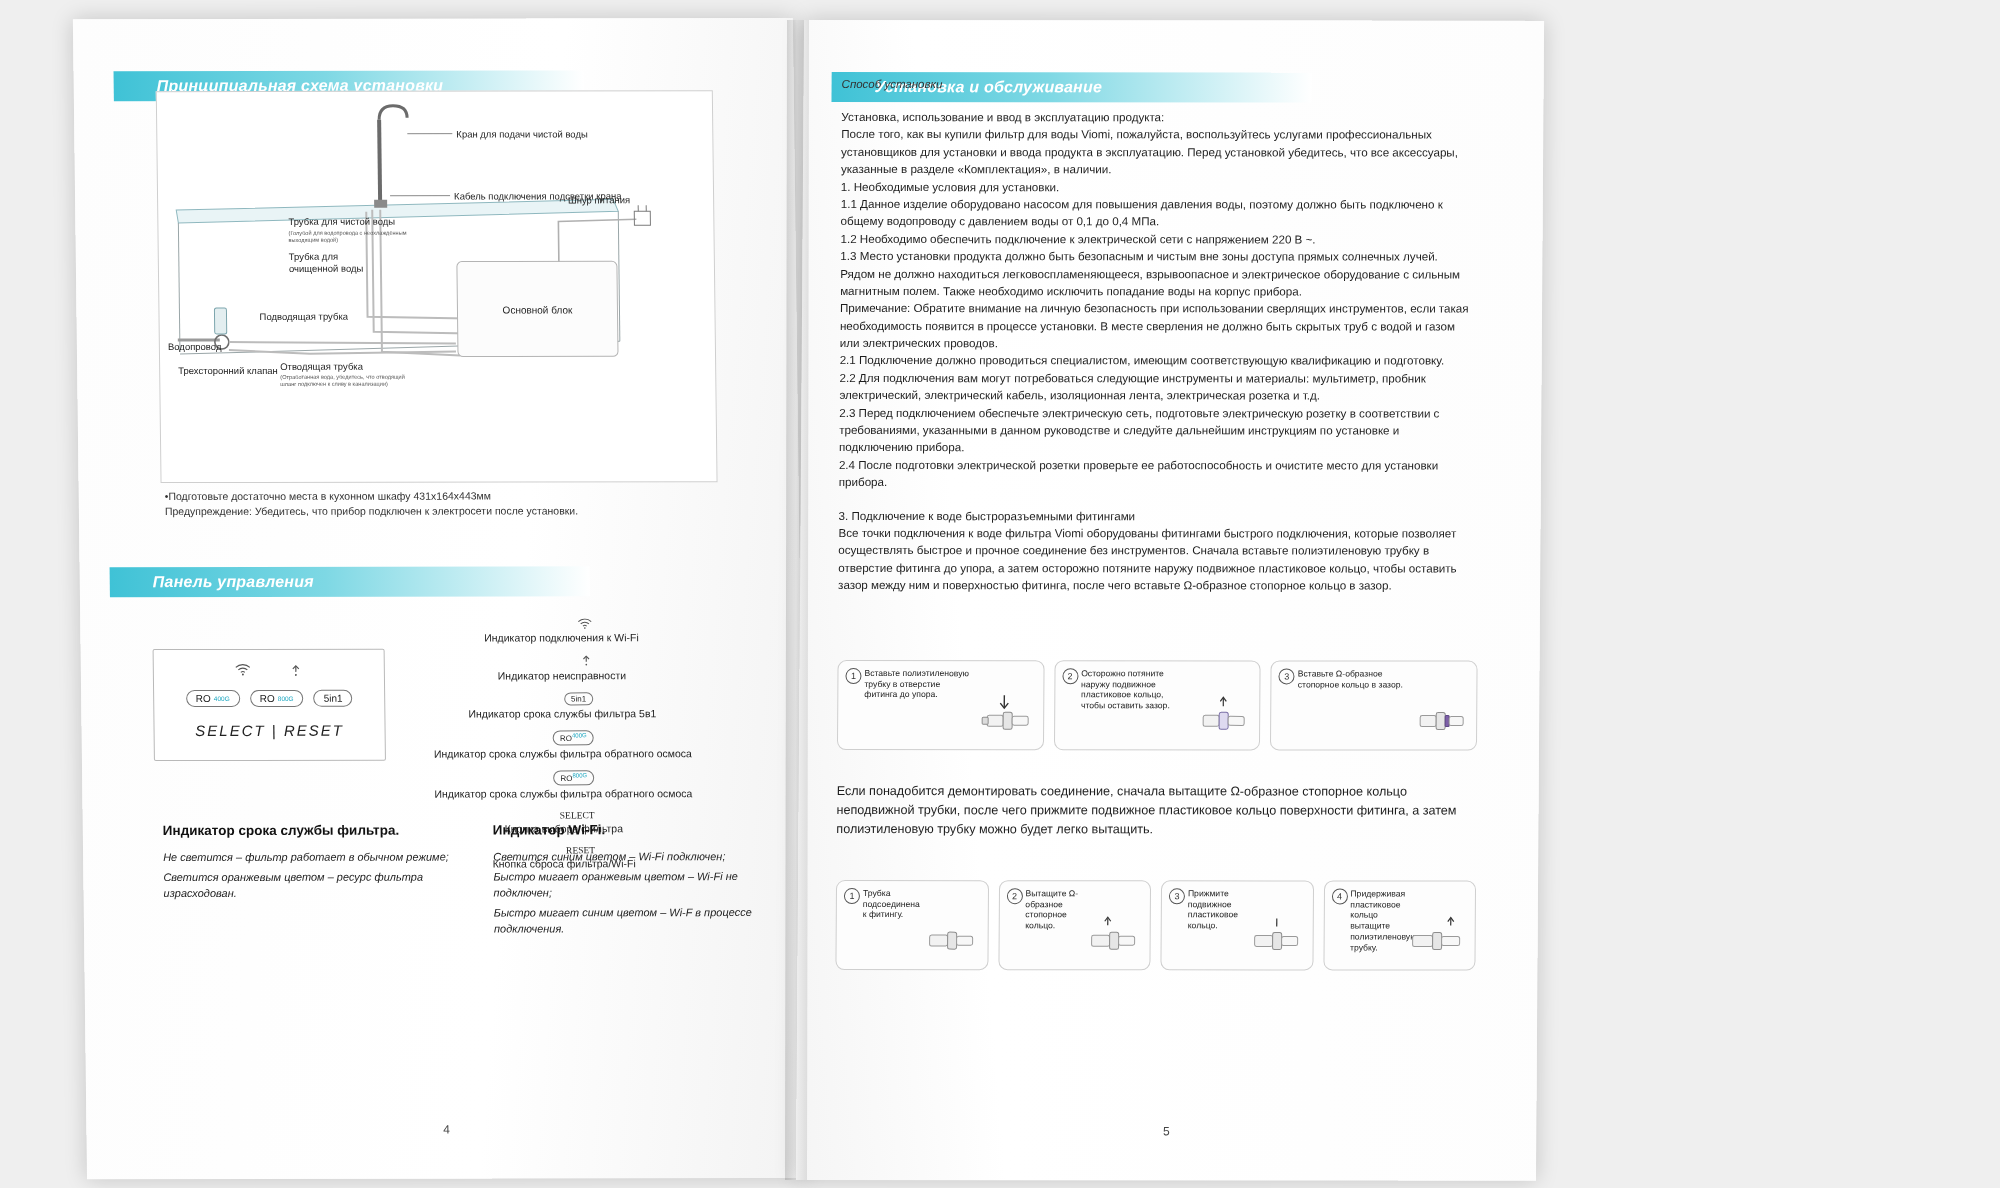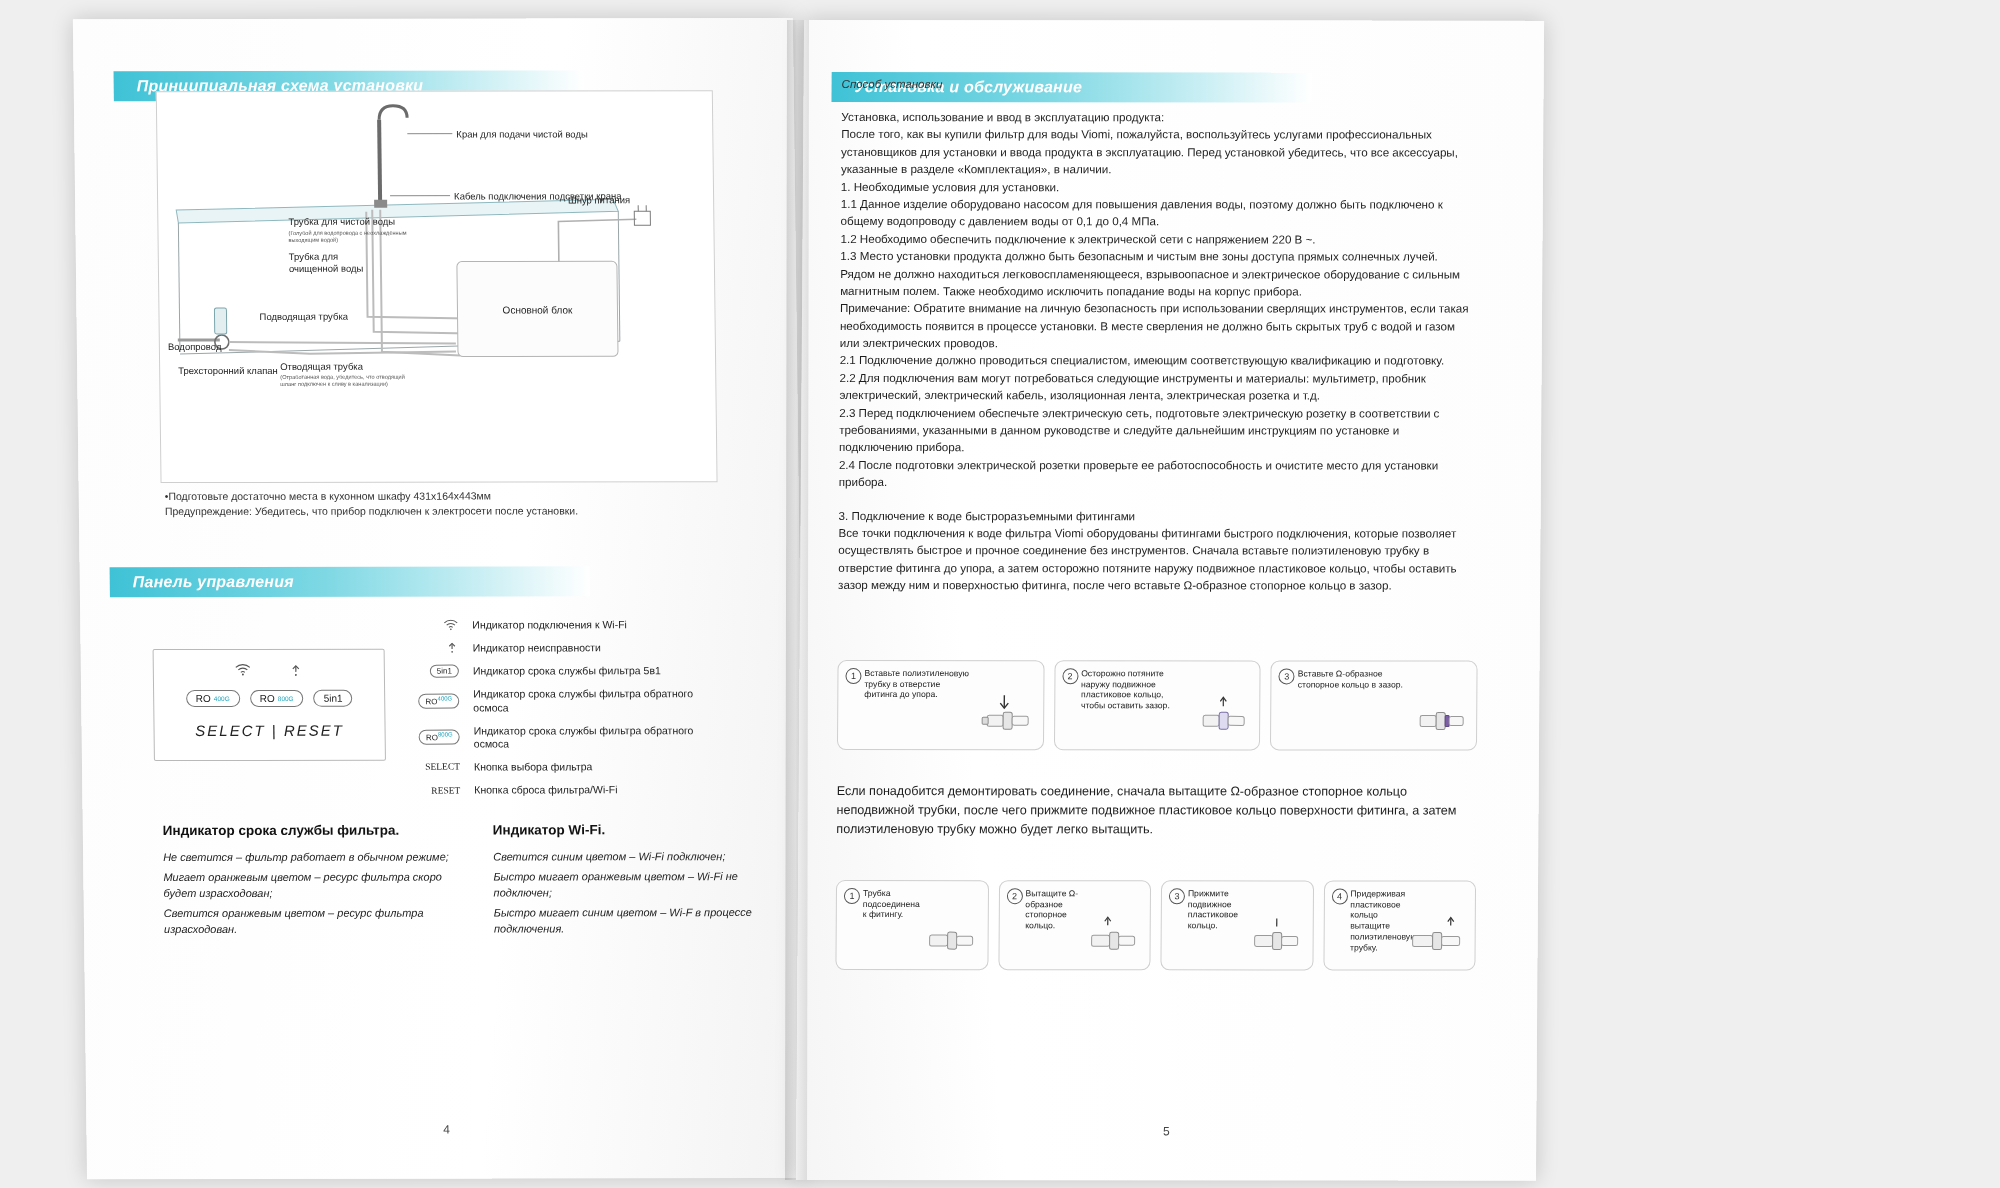--- a/index.html
+++ b/index.html
@@ -42,21 +42,21 @@
 
   
   .sec-head{
     position:absolute;
     height:30px;
     background:linear-gradient(90deg,#3fc2d6 0%,#7ed8e4 45%,#ffffff 100%);
     display:flex; align-items:center;
   }
   .sec-head span{
     color:#ffffff; font-weight:bold; font-size:16px;
-    padding-left:23px; letter-spacing:.2px;
+    padding-left:43px; letter-spacing:.2px;
     font-style:italic;
   }
 
   
   .diagram-box{
     position:absolute;
     left:82px; top:72px; width:555px; height:390px;
     border:1px solid #cfcfcf;
     background:#fff;
   }
@@ -88,21 +88,21 @@
   .pill sup{font-size:6.5px; color:#1aa6c0;}
   .panel-row3{
     position:absolute; left:0; top:72px; width:100%;
     text-align:center; font-size:15px; letter-spacing:2px; color:#222;
     font-style:italic;
   }
   .legend{
     position:absolute; left:316px; top:600px; width:330px;
     font-size:10.5px; color:#222;
   }
-  .legend-row{display:flex; align-items:center; gap:14px; margin-bottom:10px;}
+  .legend-row{display:flex; align-items:center; gap:2px; margin-bottom:10px;flex-direction:column;}
   .legend-key{
     min-width:62px; display:flex; justify-content:flex-end; align-items:center;
   }
   .key-pill{
     border:1px solid #777; border-radius:9px; font-size:8px; padding:1px 6px;
   }
   .key-pill sup{font-size:6px; color:#1aa6c0;}
   .key-text{font-size:9.5px; color:#222;font-family:Liberation Serif, serif;}
   .legend-text{line-height:1.25;}
   .bottom-cols{
@@ -327,21 +327,20 @@
             <span class="key-text">RESET</span>
           </div>
           <div class="legend-text">Кнопка сброса фильтра/Wi-Fi</div>
         </div>
       </div>
 
       <div class="bottom-cols">
         <div class="bcol">
           <h4>Индикатор срока службы фильтра.</h4>
           <p>Не светится – фильтр работает в обычном режиме;</p>
-          <p>Мигает оранжевым цветом – ресурс фильтра скоро будет израсходован;</p>
           <p>Светится оранжевым цветом – ресурс фильтра израсходован.</p>
         </div>
         <div class="bcol">
           <h4>Индикатор Wi-Fi.</h4>
           <p>Светится синим цветом – Wi-Fi подключен;</p>
           <p>Быстро мигает оранжевым цветом – Wi-Fi не подключен;</p>
           <p>Быстро мигает синим цветом – Wi-F в процессе подключения.</p>
         </div>
       </div>
 

